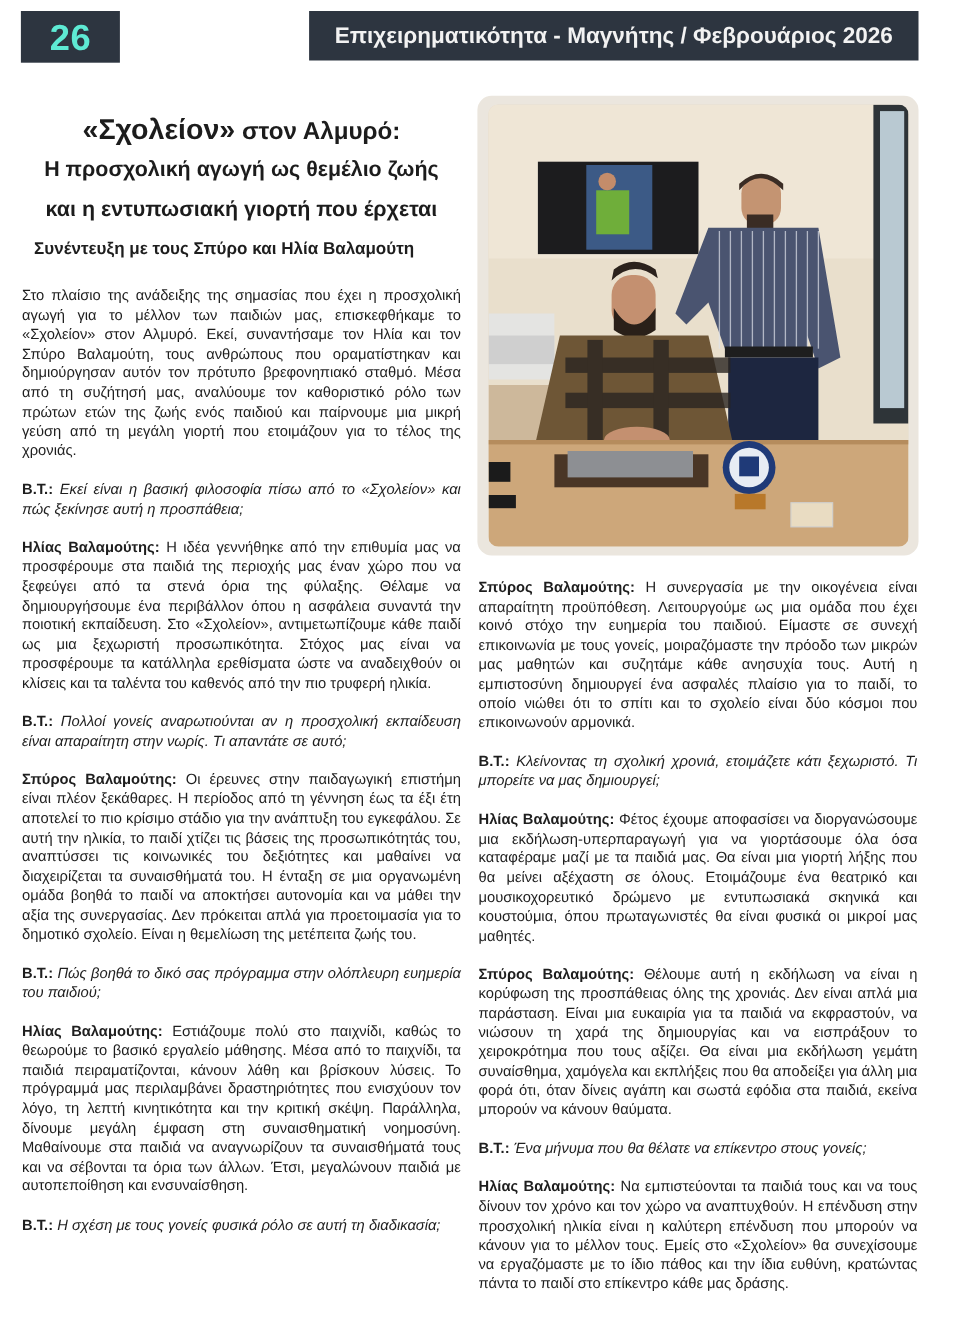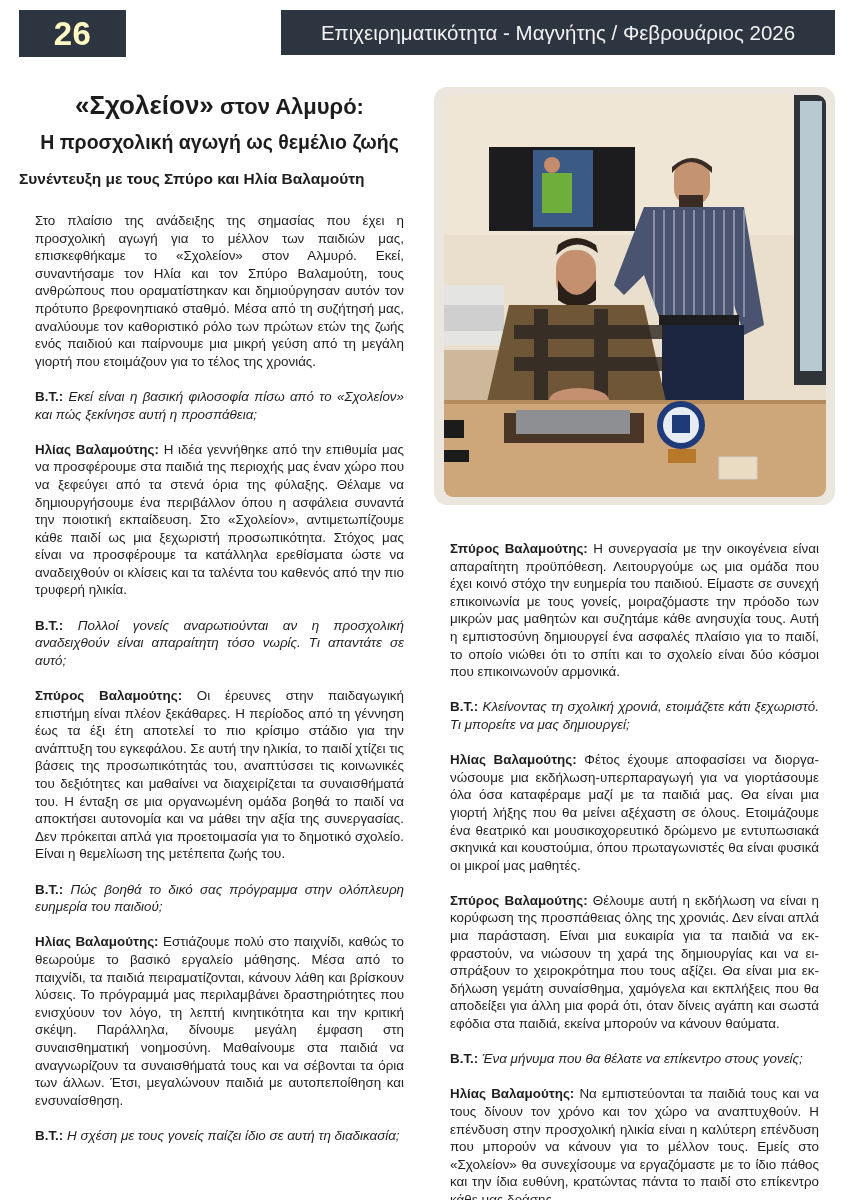--- a/index.html
+++ b/index.html
@@ -1,61 +1,62 @@
 <!DOCTYPE html>
 <html><head>
 <meta charset="utf-8">
 <style>
   html, body { margin:0; padding:0; background:#ffffff; }
   body { width:867px; height:1200px; position:relative; overflow:hidden;
          font-family:"Liberation Sans", sans-serif; color:#1e1e1e; }
-  .page-num { position:absolute; left:19px; top:10px; width:107px; height:47px;
-              background:#2d3540; color:#fef9c3; font-weight:bold; font-size:33px;
+  .page-num { position:absolute; left:19px; top:10px; width:90px; height:47px;
+              background:#2d3540; color:#5eead4; font-weight:bold; font-size:33px;
               display:flex; align-items:center; justify-content:center; letter-spacing:0.5px; }
   .run-title { position:absolute; left:281px; top:10px; width:554px; height:45px;
-               background:#2d3540; color:#f2f2f2; font-weight:normal; font-size:20.5px;
+               background:#2d3540; color:#f2f2f2; font-weight:bold; font-size:20.5px;
                display:flex; align-items:center; justify-content:center; white-space:nowrap; }
-  .left-col { position:absolute; left:19px; top:88px; width:401px; }
+  .left-col { position:absolute; left:19px; top:100px; width:401px; }
   .right-col { position:absolute; left:434px; top:524px; width:401px; }
   .headline { text-align:center; font-weight:bold; margin:0; color:#1c1c1c; }
   .headline .l1 { font-size:22px; line-height:34px; display:block; }
   .headline .l1 .big { font-size:26px; }
   .headline .l2 { font-size:19.5px; line-height:36px; display:block;text-align:center; }
-  .subhead { font-weight:bold; font-size:15.5px; margin:8px 0 0 0; line-height:22px; }
-  p { margin:16px; font-size:13.4px; line-height:17.6px; text-align:justify; hyphens:manual; }
+  .subhead { font-weight:bold; font-size:15.5px; margin:8px 0 0 12px; line-height:22px; }
+  p { margin:1px; font-size:13.4px; line-height:17.6px; text-align:justify; hyphens:manual; }
   .intro { margin-top:22px; }
   .qa { margin-top:17.6px; }
   .label { font-weight:bold; }
   .q { font-style:italic; }
   .photo-frame { position:absolute; left:434px; top:87px; width:401px; height:418px;
                  background:#ebe6de; border-radius:13px; }
   .photo { position:absolute; left:10px; top:8px; width:382px; height:402px;
            border-radius:9px; overflow:hidden; background:#e8dfcf; }
 </style>
 </head>
 <body>
 
 <div class="page-num">26</div>
 <div class="run-title">Επιχειρηματικότητα - Μαγνήτης / Φεβρουάριος 2026</div>
 
 <div class="left-col">
   <h1 class="headline">
     <span class="l1"><span class="big">«Σχολείον»</span><span> στον Αλμυρό:</span></span>
     <span class="l2">Η προσχολική αγωγή ως θεμέλιο ζωής</span>
+    <span class="l2">και η εντυπωσιακή γιορτή που έρχεται</span>
   </h1>
   <div class="subhead">Συνέντευξη με τους Σπύρο και Ηλία Βαλαμούτη</div>
   <p class="intro">Στο πλαίσιο της ανάδειξης της σημασίας που έχει η προσχολική αγωγή για το μέλλον των παιδιών μας, επισκεφθήκαμε το «Σχολείον» στον Αλμυρό. Εκεί, συναντήσαμε τον Ηλία και τον Σπύρο Βαλαμούτη, τους ανθρώπους που οραματίστηκαν και δημιούργησαν αυτόν τον πρότυπο βρεφονηπιακό σταθμό. Μέσα από τη συζήτησή μας, αναλύουμε τον καθοριστικό ρόλο των πρώτων ετών της ζωής ενός παιδιού και παίρνουμε μια μικρή γεύση από τη μεγάλη γιορτή που ετοιμάζουν για το τέλος της χρονιάς.</p>
   <div id="left-blocks">
       <p class="qa"><span class="label">Β.Τ.:</span><span class="q"> Εκεί είναι η βασική φιλοσοφία πίσω από το «Σχολείον» και πώς ξεκίνησε αυτή η προσπάθεια;</span></p>
       <p class="qa"><span class="label">Ηλίας Βαλαμούτης:</span><span> Η ιδέα γεννήθηκε από την επιθυμία μας να προσφέρουμε στα παιδιά της περιοχής μας έναν χώρο που να ξεφεύγει από τα στενά όρια της φύλαξης. Θέλαμε να δημιουργήσουμε ένα περιβάλλον όπου η ασφάλεια συναντά την ποιοτική εκπαίδευση. Στο «Σχολείον», αντιμε­τωπίζουμε κάθε παιδί ως μια ξεχωριστή προσωπικότητα. Στόχος μας είναι να προσφέρουμε τα κατάλληλα ερεθίσματα ώστε να αναδειχθούν οι κλίσεις και τα ταλέντα του καθενός από την πιο τρυφερή ηλικία.</span></p>
-      <p class="qa"><span class="label">Β.Τ.:</span><span class="q"> Πολλοί γονείς αναρωτιούνται αν η προσχολική αναδειχθούν είναι απαραίτητη τόσο νωρίς. Τι απαντάτε σε αυτό;</span></p>
+      <p class="qa"><span class="label">Β.Τ.:</span><span class="q"> Πολλοί γονείς αναρωτιούνται αν η προσχολική εκπαίδευση είναι απαραίτητη στην νωρίς. Τι απαντάτε σε αυτό;</span></p>
       <p class="qa"><span class="label">Σπύρος Βαλαμούτης:</span><span> Οι έρευνες στην παιδαγωγική επιστήμη είναι πλέον ξεκάθαρες. Η περίοδος από τη γέννηση έως τα έξι έτη αποτελεί το πιο κρίσιμο στάδιο για την ανάπτυξη του εγκεφάλου. Σε αυτή την ηλικία, το παιδί χτίζει τις βάσεις της προσωπικότητάς του, αναπτύσσει τις κοινωνικές του δεξιότητες και μαθαίνει να διαχειρίζεται τα συναισθήματά του. Η ένταξη σε μια οργανωμένη ομάδα βοηθά το παιδί να αποκτήσει αυ­τονομία και να μάθει την αξία της συνεργασίας. Δεν πρόκειται απλά για προετοιμασία για το δημοτικό σχολείο. Είναι η θε­μελίωση της μετέπειτα ζωής του.</span></p>
       <p class="qa"><span class="label">Β.Τ.:</span><span class="q"> Πώς βοηθά το δικό σας πρόγραμμα στην ολόπλευρη ευημερία του παιδιού;</span></p>
       <p class="qa"><span class="label">Ηλίας Βαλαμούτης:</span><span> Εστιάζουμε πολύ στο παιχνίδι, καθώς το θεωρούμε το βασικό εργαλείο μάθησης. Μέσα από το παιχνίδι, τα παιδιά πειραματίζονται, κάνουν λάθη και βρίσκουν λύσεις. Το πρόγραμμά μας περιλαμβάνει δρα­στηριότητες που ενισχύουν τον λόγο, τη λεπτή κινητικότητα και την κριτική σκέψη. Παράλληλα, δίνουμε μεγάλη έμφαση στη συναισθηματική νοημοσύνη. Μαθαίνουμε στα παιδιά να αναγνωρίζουν τα συναισθήματά τους και να σέβονται τα όρια των άλλων. Έτσι, μεγαλώνουν παιδιά με αυτοπεποίθηση και ενσυναίσθηση.</span></p>
-      <p class="qa"><span class="label">Β.Τ.:</span><span class="q"> Η σχέση με τους γονείς παίζει ίδιο σε αυτή τη διαδικασία;</span></p>
+      <p class="qa"><span class="label">Β.Τ.:</span><span class="q"> Η σχέση με τους γονείς φυσικά ρόλο σε αυτή τη διαδικασία;</span></p>
     </div>
 </div>
 
 <div class="photo-frame">
   <div class="photo">
     <svg width="382" height="402" viewBox="0 0 382 402">
 
       <rect x="0" y="0" width="382" height="402" fill="#e9dfcc"></rect>
       <rect x="0" y="0" width="382" height="140" fill="#efe6d6"></rect>
 

